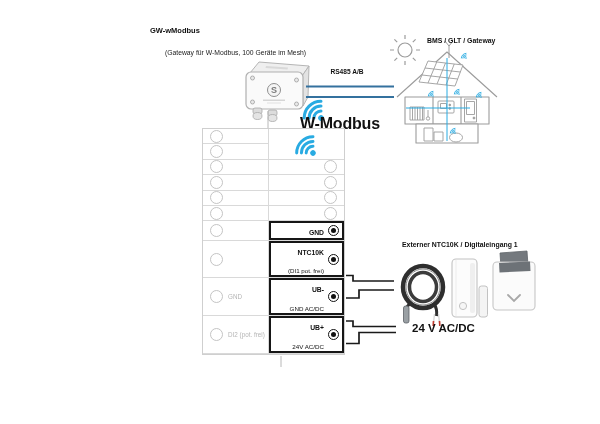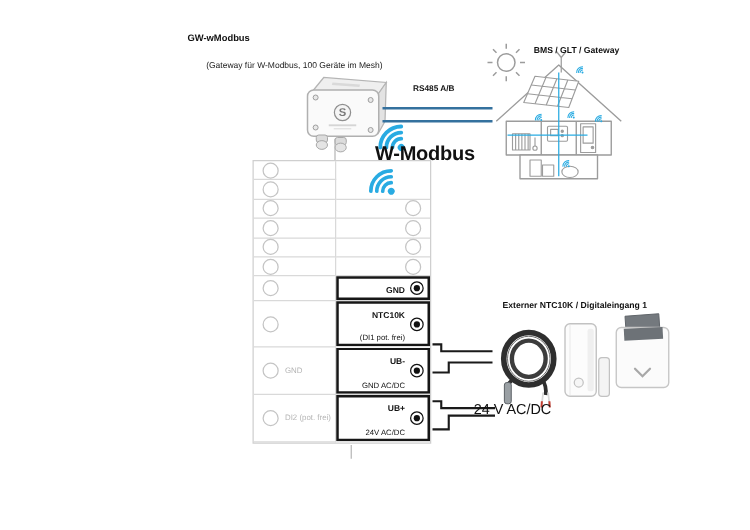--- a/index.html
+++ b/index.html
@@ -9,21 +9,21 @@
   }
   .abs{position:absolute;}
   .lbl{white-space:nowrap;}
   
   .gw-title{left:150px;top:26px;width:230px;text-align:left;font-size:7.5px;font-weight:bold;}
   .gw-sub{left:118px;top:49px;width:235px;text-align:center;font-size:6.8px;color:#222;}
   .bus-label{left:322px;top:68px;width:50px;text-align:center;font-size:6.6px;font-weight:bold;}
   .bms-label{left:427px;top:37px;font-size:6.9px;font-weight:bold;}
   .wmodbus-label{left:300px;top:115px;font-size:16px;font-weight:800;letter-spacing:-0.2px;}
   .ext-label{left:402px;top:241px;font-size:6.9px;font-weight:bold;}
-  .power-label{left:379px;top:322px;font-size:11.5px;font-weight:400;}
+  .power-label{left:412px;top:322px;font-size:11.5px;font-weight:700;}
   
   .tblock{
     left:202px;top:128px;width:143px;height:227px;
     display:grid;grid-template-columns:66px 1fr;grid-template-rows:repeat(10,1fr);
     border:1px solid #cfcfcf;background:#fff;box-sizing:border-box;
   }
   .cell{box-sizing:border-box;display:flex;align-items:center;border-bottom:1px solid #d9d9d9;}
   .lc{grid-column:1;padding-left:7px;gap:5px;border-right:1px solid #d9d9d9;}
   .rc{grid-column:2;justify-content:flex-end;padding-right:7px;}
   .wifi-cell{grid-column:2;grid-row:1/3;justify-content:center;}

